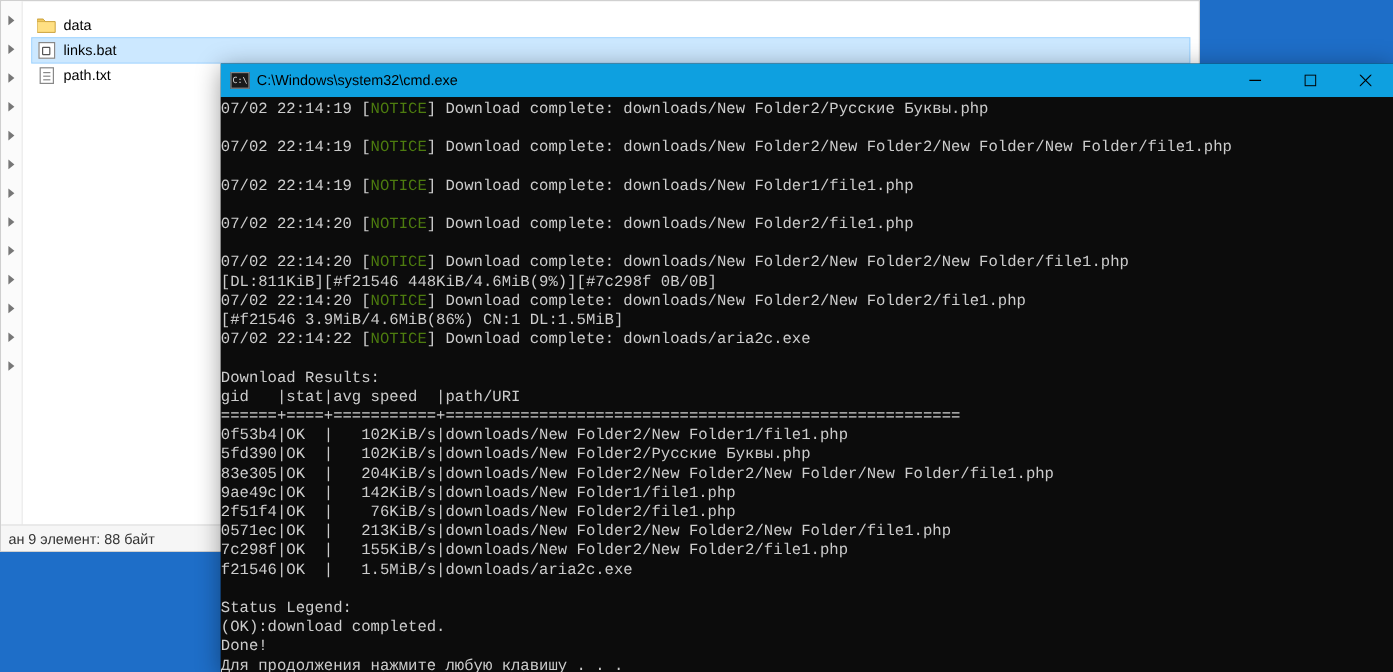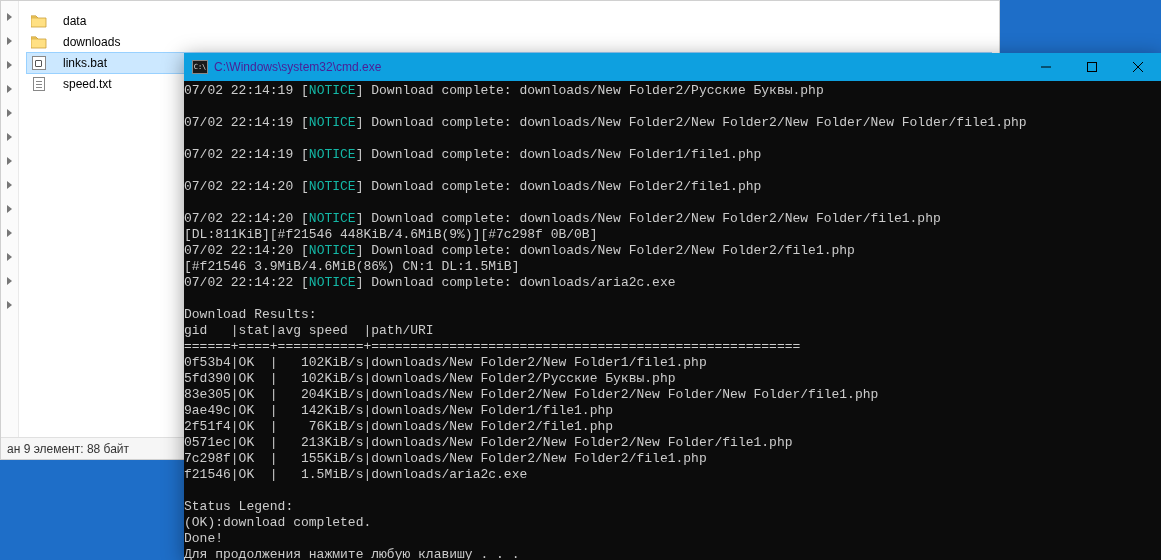--- a/index.html
+++ b/index.html
@@ -68,21 +68,21 @@
     right: 0;
     bottom: 22px;
     padding: 6px 8px;
     font-size: 12px;
   }
   .file-row {
     display: flex;
     align-items: center;
     height: 20px;
     padding: 0 4px;
-    gap: 16px;
+    gap: 6px;
     margin-bottom: 1px;
   }
   .file-row.selected {
     background: #cce8ff;
     outline: 1px solid #99d1ff;
   }
   .ficon {
     width: 16px; height: 16px;
     display: flex; align-items: center; justify-content: center;
   }
@@ -153,21 +153,21 @@
     width: 16px; height: 14px;
     margin-right: 6px;
     display: flex; align-items: center; justify-content: center;
     background: #1a1a1a;
     border: 1px solid #888;
     font-size: 7px;
     color: #ddd;
     font-family: monospace;
     line-height: 12px;
   }
-  .cmd-title { flex: 1; color: #4c1d95; }
+  .cmd-title { flex: 1; color: #000000; }
   .cmd-controls {
     display: flex;
     height: 100%;
   }
   .cmd-btn {
     width: 46px;
     display: flex;
     align-items: center;
     justify-content: center;
     color: #000;
@@ -178,21 +178,21 @@
     flex: 1;
     background: #0c0c0c;
     color: #cccccc;
     font-family: Consolas, "Courier New", monospace;
     font-size: 13px;
     line-height: 16px;
     padding: 2px 2px 2px 0px;
     white-space: pre;
     overflow: hidden;
   }
-  .cmd-body .notice { color: #14b8a6; }
+  .cmd-body .notice { color: #4d7c0f; }
 </style>
 </head>
 <body>
 
 <div class="top-panel" style="left: 0; width: 770px;"></div>
 <div class="top-panel" style="left: 780px; width: 186px;"></div>
 
 <div class="explorer">
   <div class="explorer-left-col">
     <span class="chevron"></span>
@@ -214,40 +214,31 @@
   <div class="file-list" id="file-list">
       <div class="file-row">
         <span class="ficon folder-icon">
           <svg width="16" height="14" viewBox="0 0 16 14">
             <path d="M0 2 L5 2 L7 4 L15 4 L15 13 L0 13 Z" fill="#ffe083" stroke="#caa038" stroke-width="0.8"></path>
             <path d="M0 2 L5 2 L7 4 L0 4 Z" fill="#f0c95e" stroke="#caa038" stroke-width="0.6"></path>
           </svg>
         </span>
         <span>data</span>
       </div>
-      <div class="file-row">
-        <span class="ficon folder-icon">
-          <svg width="16" height="14" viewBox="0 0 16 14">
-            <path d="M0 2 L5 2 L7 4 L15 4 L15 13 L0 13 Z" fill="#ffe083" stroke="#caa038" stroke-width="0.8"></path>
-            <path d="M0 2 L5 2 L7 4 L0 4 Z" fill="#f0c95e" stroke="#caa038" stroke-width="0.6"></path>
-          </svg>
-        </span>
-        <span>downloads</span>
-      </div>
       <div class="file-row selected">
         <span class="ficon">
           <span class="bat-icon"></span>
         </span>
         <span>links.bat</span>
       </div>
       <div class="file-row">
         <span class="ficon">
           <span class="txt-icon"></span>
         </span>
-        <span>speed.txt</span>
+        <span>path.txt</span>
       </div>
     </div>
   <div class="explorer-statusbar">
     <span>ан 9 элемент: 88 байт</span>
   </div>
 </div>
 
 <div class="cmd">
   <div class="cmd-titlebar">
     <div class="cmd-app-icon">C:\</div>

